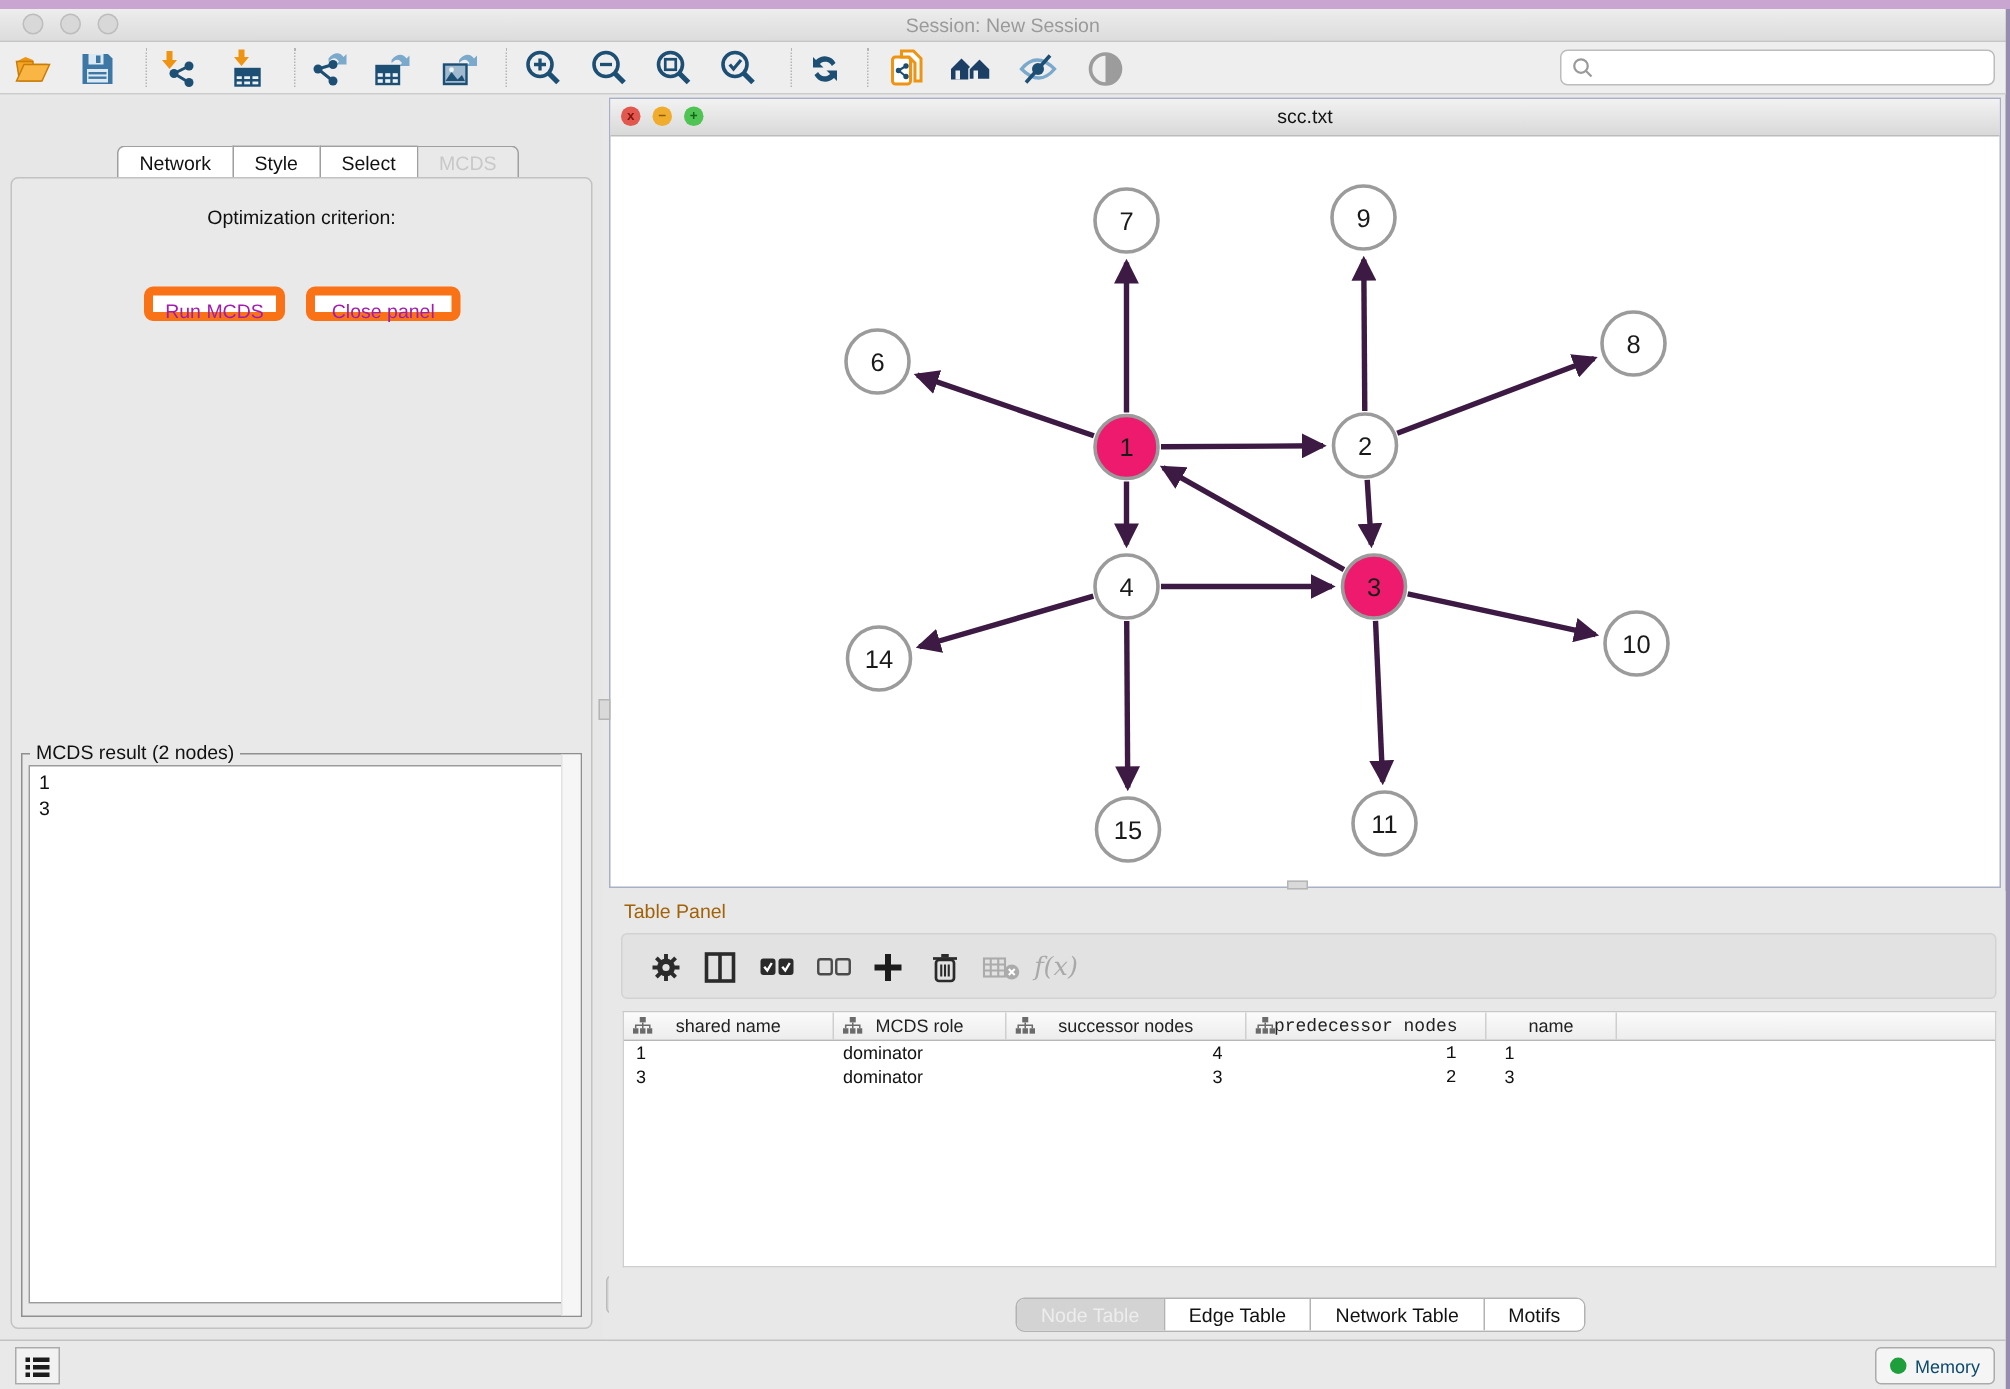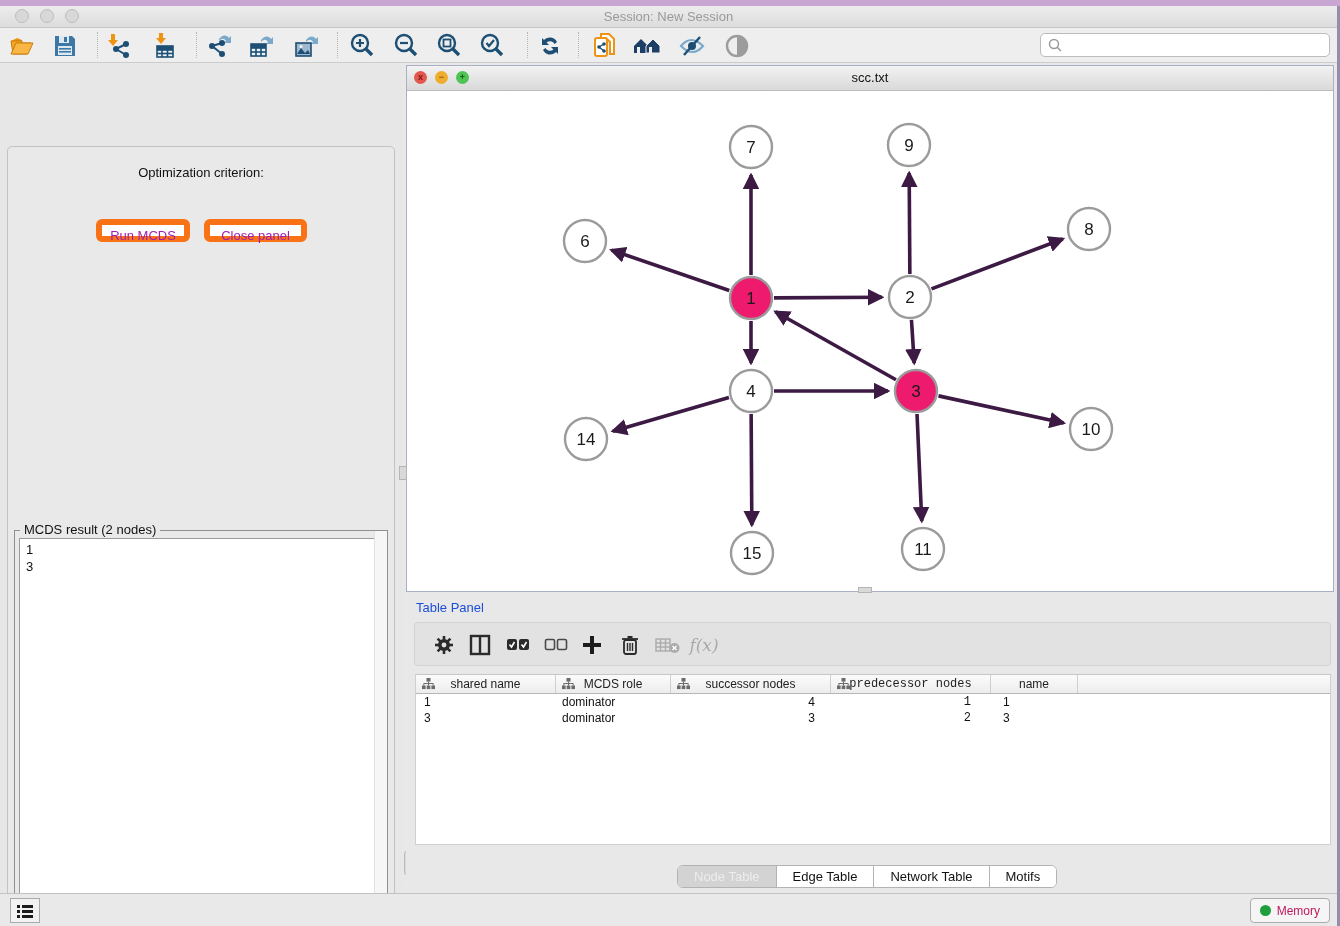--- a/index.html
+++ b/index.html
@@ -33,21 +33,21 @@
   #cp-title { position:absolute; left:12px; top:8px; font-size:13px; color:#1a1a1a; }
   .float-icon { position:absolute; top:9px; width:10px; height:10px; border:1.5px solid #2b2b2b; }
   .close-icon { position:absolute; top:7px; font-size:13px; font-weight:bold; color:#111; }
   #cp-tabs { position:absolute; left:78px; top:32px; height:22px; display:flex; }
   .cp-tab { height:22px; padding:0 14px; font-size:13px; line-height:21px; text-align:center;
     background:#ffffff; color:#111; border:1px solid #9f9f9f; border-right:none; }
   .cp-tab:first-child { border-top-left-radius:5px; }
   .cp-tab:last-child { border-right:1px solid #9f9f9f; border-top-right-radius:5px; }
   .cp-tab.active { background:#e9e9e9; color:#c8c8c8; border-bottom:1px solid #e9e9e9; }
   #cp-content { position:absolute; left:7px; top:53px; width:388px; height:768px;
-    background:#e9e9e9; border:1px solid #c2c2c2; border-radius:5px;margin-top:28px; }
+    background:#e9e9e9; border:1px solid #c2c2c2; border-radius:5px; }
   #opt-label { position:absolute; left:0; top:18px; width:100%; text-align:center; font-size:13px; color:#111; }
   #criterion-select { position:absolute; left:37px; top:39px; width:312px; height:23px; background:#fff;
     border:1px solid #ababab; border-radius:5px; font-size:13px; line-height:21px; padding-left:10px; color:#111; }
   #criterion-stepper { position:absolute; right:6px; top:2px; width:14px; height:18px; }
   #criterion-stepper svg { display:block; }
   .cp-btn { position:absolute; top:72px; height:23px; background:#ffffff; border:6px solid #f97316;
     border-radius:6px; font-size:13px; line-height:21px; text-align:center; color:#a21caf; }
   #run-btn { left:88px; width:94px; }
   #closepanel-btn { left:196px; width:103px; }
   #result-group { position:absolute; left:6px; top:383px; width:374px; height:376px;
@@ -68,21 +68,21 @@
   .tl { position:absolute; top:5px; width:13px; height:13px; border-radius:50%;
     font-size:9px; font-weight:bold; text-align:center; line-height:13px; }
   #nw-title { width:100%; text-align:center; font-size:13px; line-height:24px; color:#111; }
   #graph-svg { position:absolute; left:0; top:25px; }
   .divider-handle { background:#d9d9d9; border:1px solid #b5b5b5; }
   #vdiv-handle { left:399px; top:466px; width:8px; height:14px; }
   #hdiv-handle { left:858px; top:587px; width:14px; height:6px; }
 
   
   #table-panel { left:406px; top:594px; width:931px; height:299px; background:#e8e8e8; }
-  #tp-title { position:absolute; left:10px; top:6px; font-size:13px; color:#1d4ed8; }
+  #tp-title { position:absolute; left:10px; top:6px; font-size:13px; color:#a16207; }
   #tp-toolbar { position:absolute; left:8px; top:28px; width:917px; height:44px;
     background:#e2e2e2; border:1px solid #d2d2d2; border-radius:4px; }
   .tp-icon { position:absolute; top:10px; width:26px; height:24px; display:flex; align-items:center; justify-content:center; }
   #fx-label { font-family:"DejaVu Serif", serif; font-style:italic; font-size:17px; color:#a9a9a9; }
   #ntable { position:absolute; left:9px; top:80px; width:916px; height:171px; background:#ffffff;
     border:1px solid #cfcfcf; border-top:1px solid #c7c7c7; }
   #thead { display:flex; height:19px; background:linear-gradient(#fbfbfb,#ededed);
     border-bottom:1px solid #b7b7b7; }
   .th { display:flex; align-items:center; font-size:12px; color:#222; border-right:1px solid #cfcfcf;
     justify-content:center; position:relative; }
@@ -101,21 +101,21 @@
   .tp-tab.active { background:#d3d3d3; color:#ededed; }
 
   
   #statusbar { left:0; top:893px; width:1337px; height:33px; background:#e9e9e9;
     border-top:1px solid #c2c2c2; }
   #panels-btn { position:absolute; left:10px; top:4px; width:30px; height:25px; background:#f2f2f2;
     border:1px solid #ababab; display:flex; align-items:center; justify-content:center; }
   #memory-btn { position:absolute; right:7px; top:4px; height:25px; background:#f5f5f5;
     border:1px solid #ababab; border-radius:4px; display:flex; align-items:center; padding:0 9px; gap:6px; }
   #memory-dot { width:11px; height:11px; border-radius:50%; background:#1f9e3c; }
-  #memory-label { font-size:12px; color:#be185d; }
+  #memory-label { font-size:12px; color:#0c4a6e; }
 </style>
 </head>
 <body>
 
 <div id="top-strip" class="abs"></div>
 <div id="right-strip" class="abs"></div>
 
 <div id="titlebar" class="abs">
   <span class="tl-gray" style="left:15px"></span>
   <span class="tl-gray" style="left:40px"></span>
@@ -270,20 +270,26 @@
   <div id="quick-search">
     <svg width="16" height="16" viewBox="0 0 16 16">
         <circle cx="7" cy="7" r="4.5" fill="none" stroke="#9a9a9a" stroke-width="1.5"></circle>
         <line x1="10.2" y1="10.2" x2="14" y2="14" stroke="#9a9a9a" stroke-width="1.5"></line>
       </svg>
     <input placeholder="" style="">
   </div>
 </div>
 
 <div id="control-panel" class="abs">
+  <div id="cp-tabs">
+    <div class="cp-tab">Network</div>
+    <div class="cp-tab">Style</div>
+    <div class="cp-tab">Select</div>
+    <div class="cp-tab active">MCDS</div>
+  </div>
   <div id="cp-content">
     <div id="opt-label">Optimization criterion:</div>
     <div class="cp-btn" id="run-btn">Run MCDS</div>
     <div class="cp-btn" id="closepanel-btn">Close panel</div>
     <div id="result-group">
       <span id="result-legend">MCDS result (2 nodes)</span>
       <div id="result-box">1
 3</div>
       <div id="result-scrollbar"></div>
     </div>

